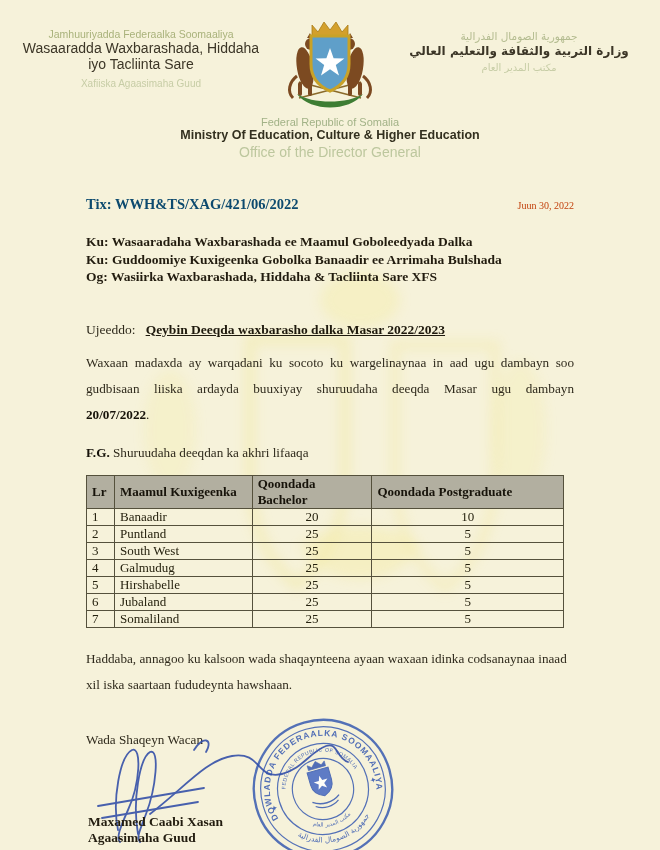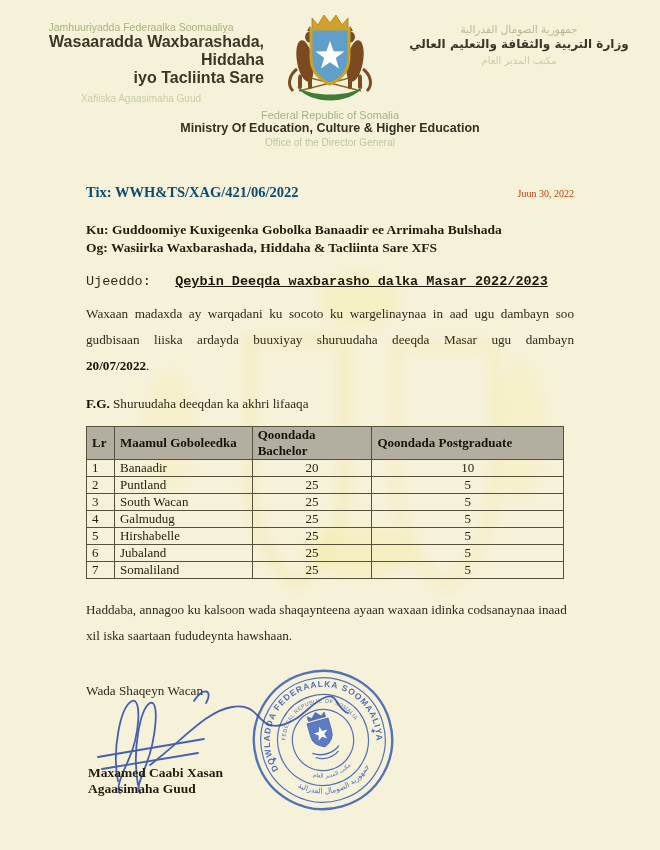--- a/index.html
+++ b/index.html
@@ -12,46 +12,46 @@
     color:#2f2a1c;
   }
   .wm-layer{position:absolute;inset:0;z-index:0;pointer-events:none;}
   .content{position:relative;z-index:1;padding:0 86px;}
 
   
   .letterhead{
     display:grid;
     grid-template-columns:1fr 132px 1fr;
     align-items:start;
-    padding:13px 18px 0 18px;
+    padding:20px 18px 0 18px;
     margin:0 -86px;
   }
   .lh-left{text-align:center;padding-top:8px;font-family:"Liberation Sans",sans-serif;}
   .lh-left .faded1{font-size:10.5px;color:#a9b27b;}
-  .lh-left .boldline{font-size:16px;font-weight:bold;color:#3cژ3627;text-align:right;}
+  .lh-left .boldline{font-size:14px;font-weight:normal;color:#3cژ3627;}
   .lh-left .boldline{color:#3c3627;}
   .lh-left .faded2{font-size:10px;color:#c7cda6;margin-top:6px;}
   .lh-right{text-align:center;padding-top:10px;direction:rtl;font-family:"DejaVu Sans",sans-serif;}
   .lh-right .faded1{font-size:10.5px;color:#b4bc90;}
   .lh-right .boldline{font-size:12px;font-weight:bold;color:#3c3627;margin-top:2px;}
   .lh-right .faded2{font-size:10px;color:#c7cda6;margin-top:4px;}
   .lh-center{display:flex;justify-content:center;}
   .lh-english{text-align:center;font-family:"Liberation Sans",sans-serif;margin-top:-2px;}
   .lh-english .faded1{font-size:11px;color:#a2b287;}
   .lh-english .boldline{font-size:12.5px;font-weight:bold;color:#33301f;}
-  .lh-english .faded2{font-size:10px;color:#bdc79e;margin-top:2px;}
+  .lh-english .faded2{font-size:14px;color:#bdc79e;margin-top:2px;}
 
   
   .meta-row{display:flex;justify-content:space-between;align-items:baseline;margin-top:34px;}
   .ref{font-size:14.5px;font-weight:bold;color:#0c4a6e;}
   .date{font-size:10px;font-weight:normal;color:#c2410c;margin-top:6px;}
   .recipients{margin-top:20px;}
   .recipients div{font-size:13.5px;font-weight:bold;color:#221c0f;line-height:17.5px;}
 
-  .subject{margin-top:18px;font-size:13.5px;font-family:Liberation Mono, monospace;}
+  .subject{margin-top:36px;font-size:13.5px;}
   .subject .subj-label{color:#2f2a1c;}
   .subject .subj-text{font-weight:bold;text-decoration:underline;color:#1e190d;}
 
   .para{margin-top:12px;font-size:13.2px;line-height:26px;text-align:justify;word-spacing:3px;}
   .para b{color:#17130a;}
   .fg-line{margin-top:17px;font-size:13.2px;}
   .fg-line b{color:#17130a;}
 
   
   table.quota{
@@ -168,20 +168,21 @@
       <div class="boldline">Ministry Of Education, Culture &amp; Higher Education</div>
       <div class="faded2">Office of the Director General</div>
     </div>
 
     <div class="meta-row">
       <div class="ref">Tix: WWH&amp;TS/XAG/421/06/2022</div>
       <div class="date">Juun 30, 2022</div>
     </div>
 
     <div class="recipients">
+      <div>Ku: Wasaaradaha Waxbarashada ee Maamul Goboleedyada Dalka</div>
       <div>Ku: Guddoomiye Kuxigeenka Gobolka Banaadir ee Arrimaha Bulshada</div>
       <div>Og: Wasiirka Waxbarashada, Hiddaha &amp; Tacliinta Sare XFS</div>
     </div>
 
     <div class="subject">
       <span class="subj-label">Ujeeddo:</span>
       <span>&nbsp;</span>
       <span class="subj-text">Qeybin Deeqda waxbarasho dalka Masar 2022/2023</span>
     </div>
 
@@ -192,41 +193,41 @@
     <table class="quota">
       <colgroup>
           <col class="c-lr">
           <col class="c-region">
           <col class="c-bach">
           <col class="c-post">
         </colgroup>
       <thead>
         <tr>
           <th>Lr</th>
-          <th>Maamul Goboleedka</th>
+          <th>Maamul Kuxigeenka</th>
           <th>Qoondada Bachelor</th>
           <th>Qoondada Postgraduate</th>
         </tr>
       </thead>
       <tbody>
         <tr>
           <td>1</td>
           <td>Banaadir</td>
           <td class="num">20</td>
           <td class="num">10</td>
         </tr>
         <tr>
           <td>2</td>
           <td>Puntland</td>
           <td class="num">25</td>
           <td class="num">5</td>
         </tr>
         <tr>
           <td>3</td>
-          <td>South Wacan</td>
+          <td>South West</td>
           <td class="num">25</td>
           <td class="num">5</td>
         </tr>
         <tr>
           <td>4</td>
           <td>Galmudug</td>
           <td class="num">25</td>
           <td class="num">5</td>
         </tr>
         <tr>

